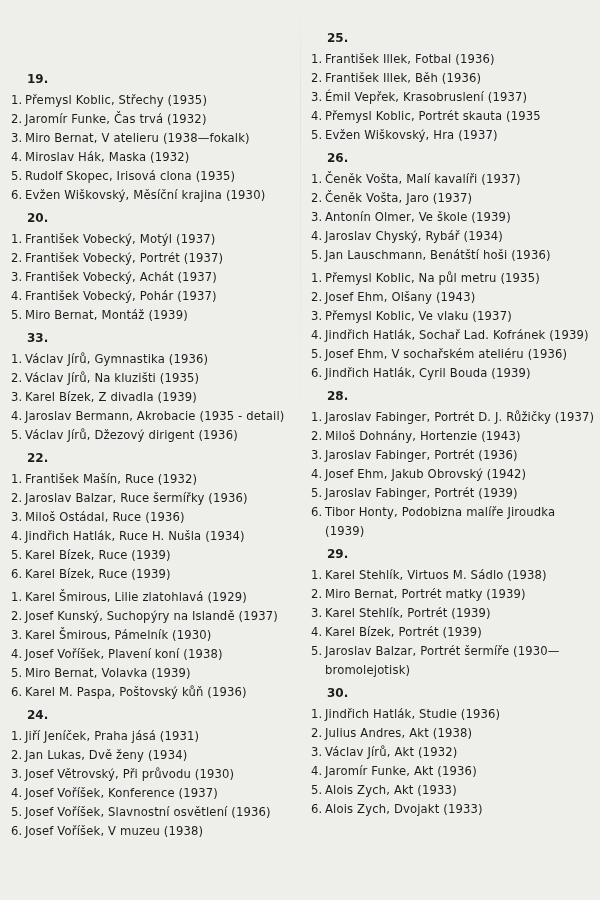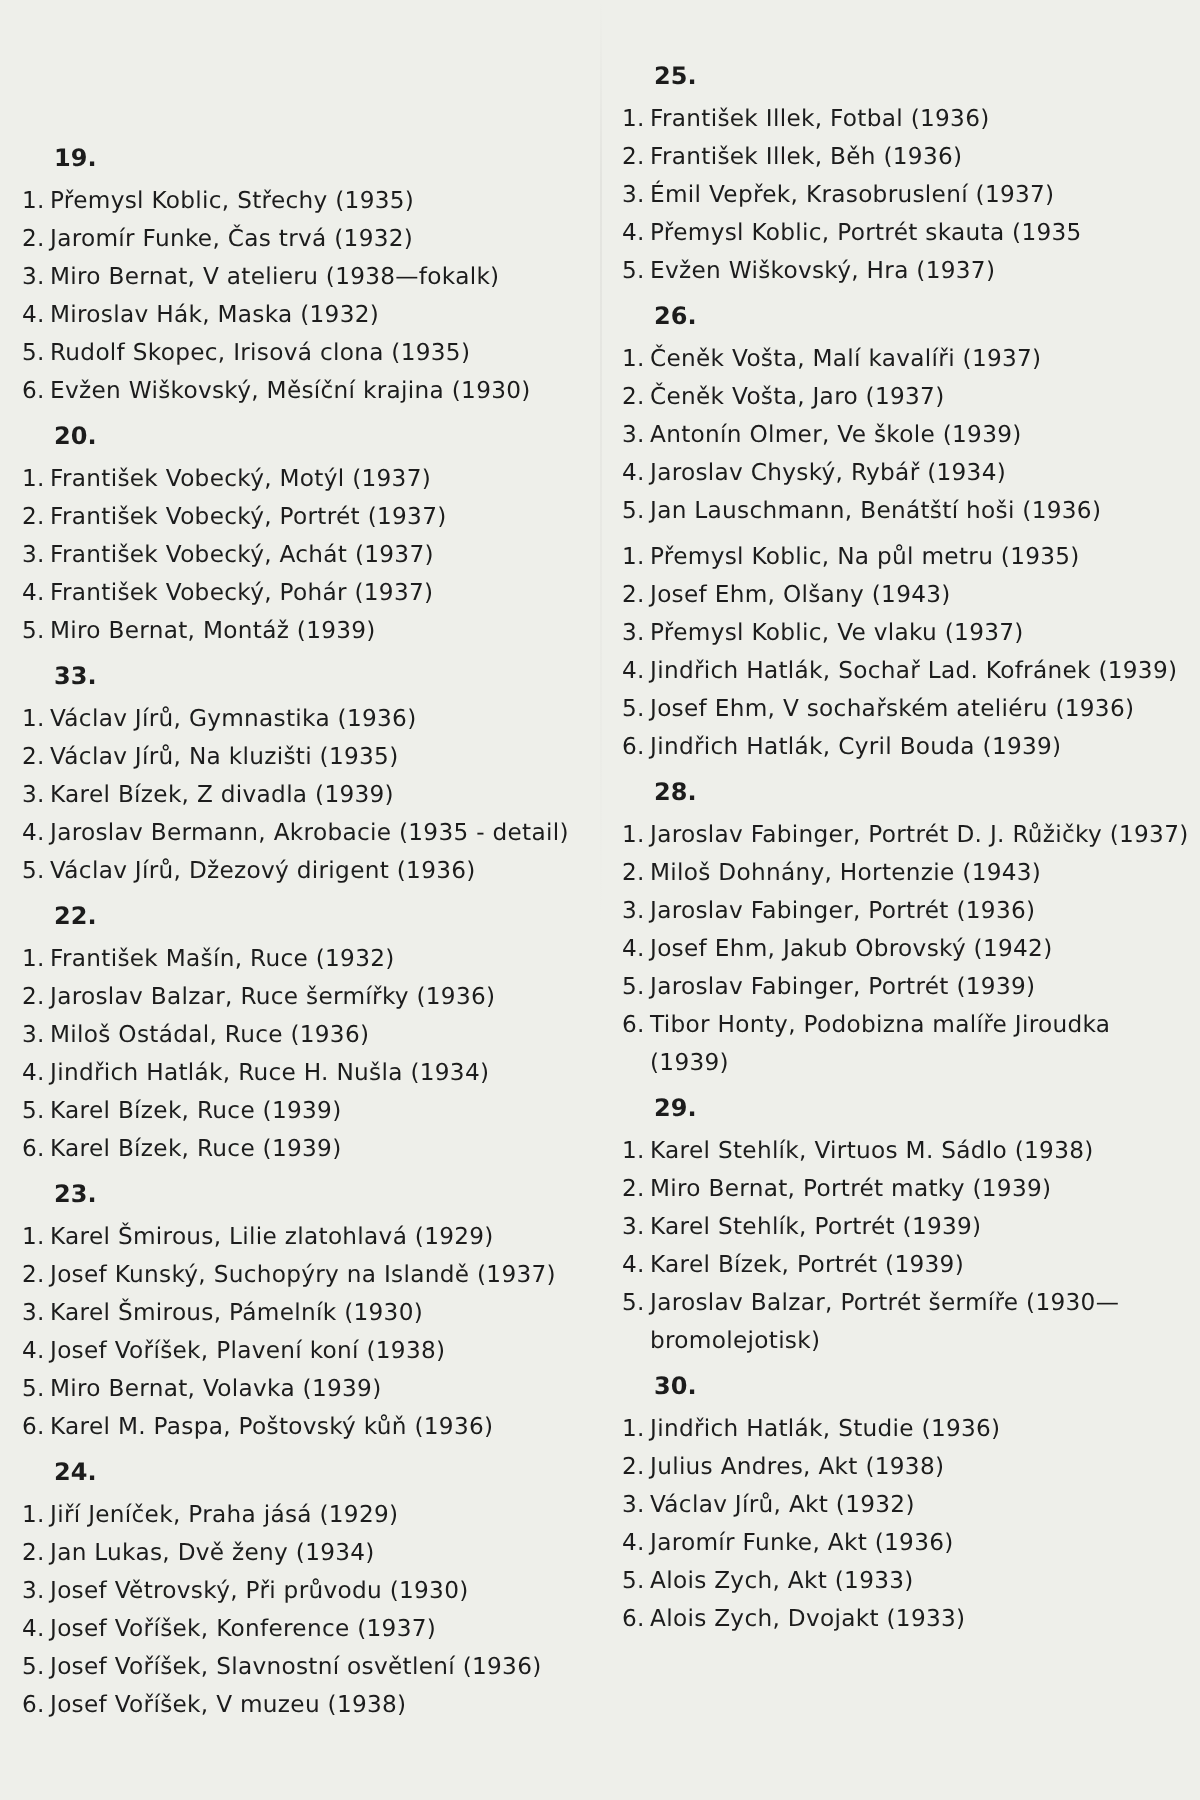--- a/index.html
+++ b/index.html
@@ -143,21 +143,20 @@
         <div class="item">
           <span class="num">5.</span>
           <span class="text">Karel Bízek, Ruce (1939)</span>
         </div>
         <div class="item">
           <span class="num">6.</span>
           <span class="text">Karel Bízek, Ruce (1939)</span>
         </div>
       </div>
       <div class="section">
-        <div class="heading">23.</div>
         <div class="item">
           <span class="num">1.</span>
           <span class="text">Karel Šmirous, Lilie zlatohlavá (1929)</span>
         </div>
         <div class="item">
           <span class="num">2.</span>
           <span class="text">Josef Kunský, Suchopýry na Islandě (1937)</span>
         </div>
         <div class="item">
           <span class="num">3.</span>
@@ -173,21 +172,21 @@
         </div>
         <div class="item">
           <span class="num">6.</span>
           <span class="text">Karel M. Paspa, Poštovský kůň (1936)</span>
         </div>
       </div>
       <div class="section">
         <div class="heading">24.</div>
         <div class="item">
           <span class="num">1.</span>
-          <span class="text">Jiří Jeníček, Praha jásá (1929)</span>
+          <span class="text">Jiří Jeníček, Praha jásá (1931)</span>
         </div>
         <div class="item">
           <span class="num">2.</span>
           <span class="text">Jan Lukas, Dvě ženy (1934)</span>
         </div>
         <div class="item">
           <span class="num">3.</span>
           <span class="text">Josef Větrovský, Při průvodu (1930)</span>
         </div>
         <div class="item">

